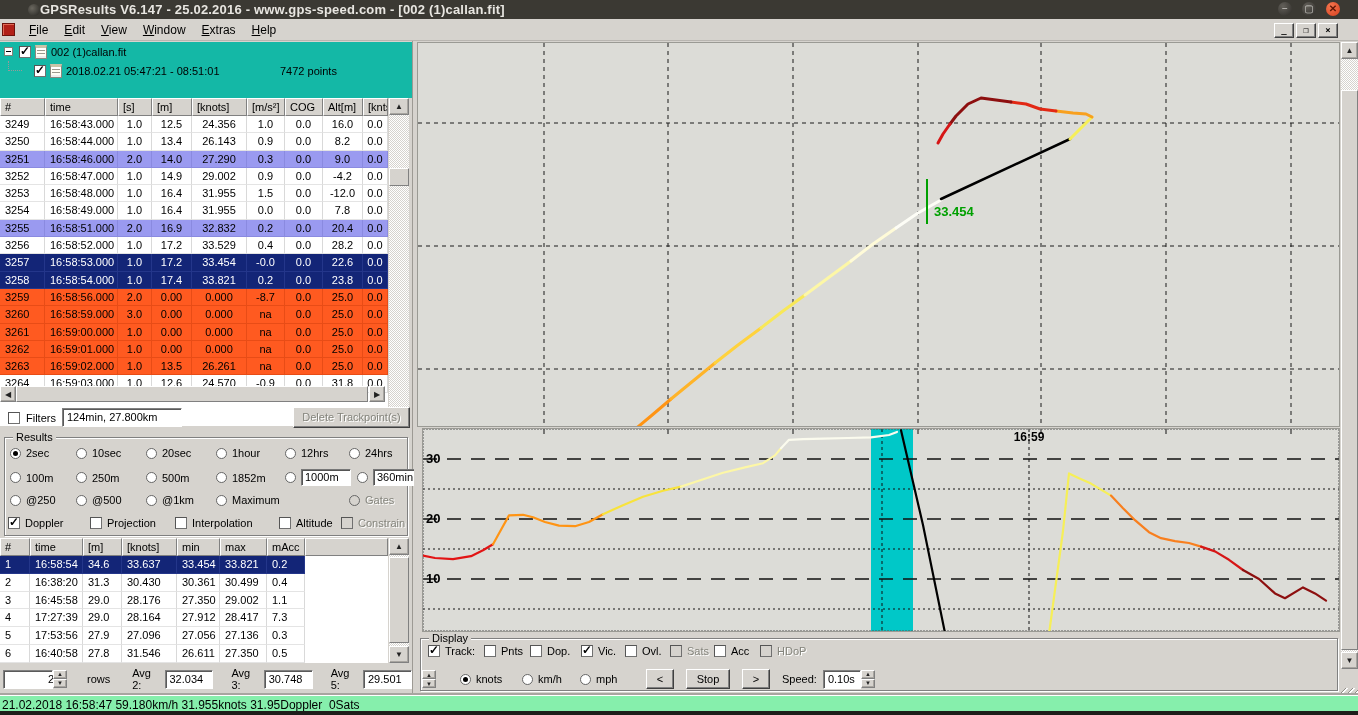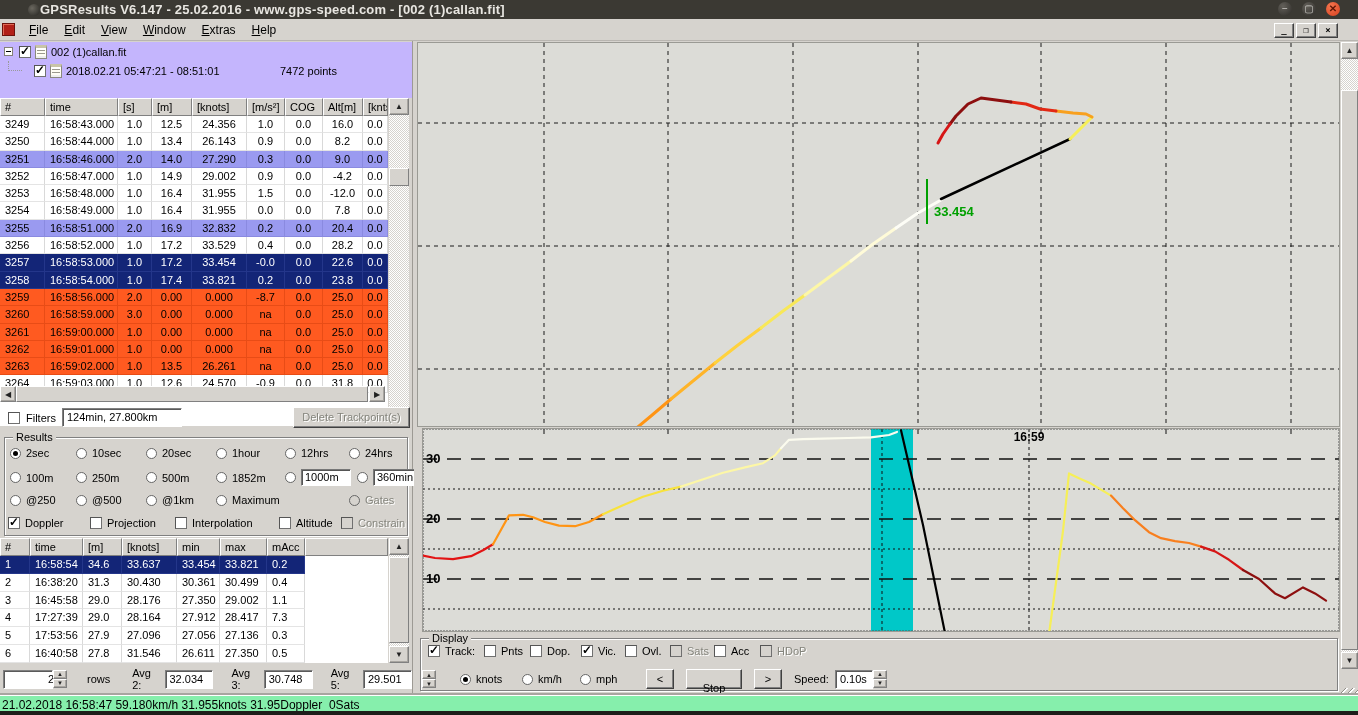--- a/index.html
+++ b/index.html
@@ -17,21 +17,21 @@
   
   .menubar { position:absolute; left:0; top:19px; width:1358px; height:22px; background:#d6d3ce; border-bottom:1px solid #b8b5b0; display:flex; align-items:center; }
   .mdi-doc-icon { width:13px; height:13px; margin:0 6px 0 2px; background:#b22018; border:1px solid #6d120c; box-shadow:inset 1px 1px 0 #e06a55; }
   .menu-item { padding:3px 8px; font-size:12px; }
   .menu-item:first-letter { text-decoration:underline; }
   .mdi-btns { position:absolute; right:20px; top:4px; display:flex; gap:2px; }
   .mdi-btn { width:20px; height:15px; background:#d6d3ce; border:1px solid #404040; border-top-color:#fff; border-left-color:#fff; box-shadow:inset -1px -1px 0 #808080; font-size:9px; font-weight:bold; text-align:center; line-height:13px; font-family:"DejaVu Sans Mono", monospace; }
 
   
   .left-panel { position:absolute; left:0; top:41px; width:413px; height:654px; background:#d6d3ce; border-right:1px solid #9d9a94; }
-  .tree { position:absolute; left:0; top:1px; width:412px; height:56px; background:#c4b5fd; overflow:hidden; }
+  .tree { position:absolute; left:0; top:1px; width:412px; height:56px; background:#14b8a6; overflow:hidden; }
   .tree-row { position:relative; height:19px; display:flex; align-items:center; }
   .expander { width:9px; height:9px; border:1px solid #848078; background:#fff; margin-left:4px; position:relative; }
   .expander::after { content:""; position:absolute; left:1px; top:3px; width:5px; height:1px; background:#000; }
   .doc-icon { width:12px; height:14px; background:#fffef4; border:1px solid #8a887e; border-top:3px solid #c8c4a8; margin:0 4px; box-shadow:inset 0 2px 0 #fff, inset 0 -2px 0 #eee; position:relative; }
   .doc-icon::after { content:""; position:absolute; left:1px; top:2px; width:8px; height:6px;
      background:repeating-linear-gradient(#9b998e 0 1px, transparent 1px 3px); }
   .tree-connector { width:14px; height:19px; margin-left:8px; border-left:1px dotted #999; border-bottom:1px dotted #999; margin-bottom:9px; height:10px; align-self:flex-start; }
   .points-label { position:absolute; left:280px; }
 
   
@@ -666,21 +666,21 @@
         <span class="opt">
           <span class="wradio"></span>
           <span class="lbl">km/h</span>
         </span>
         <span class="opt">
           <span class="wradio"></span>
           <span class="lbl">mph</span>
         </span>
       </span>
     <span class="btn3d" style="width:28px; height:20px; padding-top:3px; margin-left:8px;">&lt;</span>
-    <span class="btn3d" style="width:56px; height:20px; padding-top:12px; margin-left:6px;">Stop</span>
+    <span class="btn3d" style="width:44px; height:20px; padding-top:3px; margin-left:6px;">Stop</span>
     <span class="btn3d" style="width:28px; height:20px; padding-top:3px; margin-left:6px;">&gt;</span>
     <span style="margin-left:6px">Speed:</span>
     <span class="spinbox">
       <span class="sunken" style="width:38px; height:19px;">0.10s</span>
       <span class="spin-arrows">
         <span class="sb-btn">▲</span>
         <span class="sb-btn">▼</span>
       </span>
     </span>
   </div>

